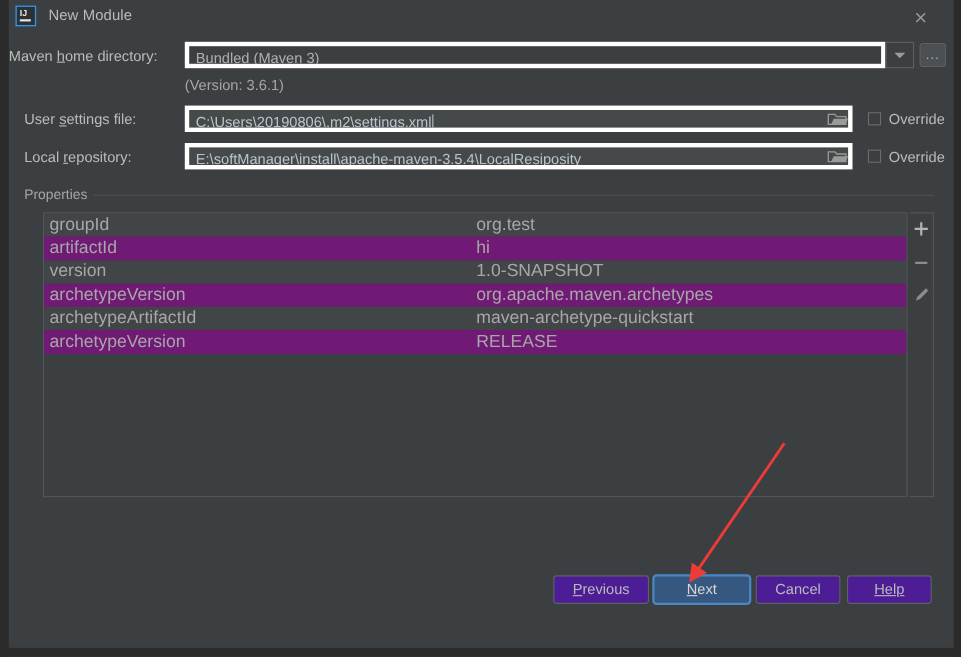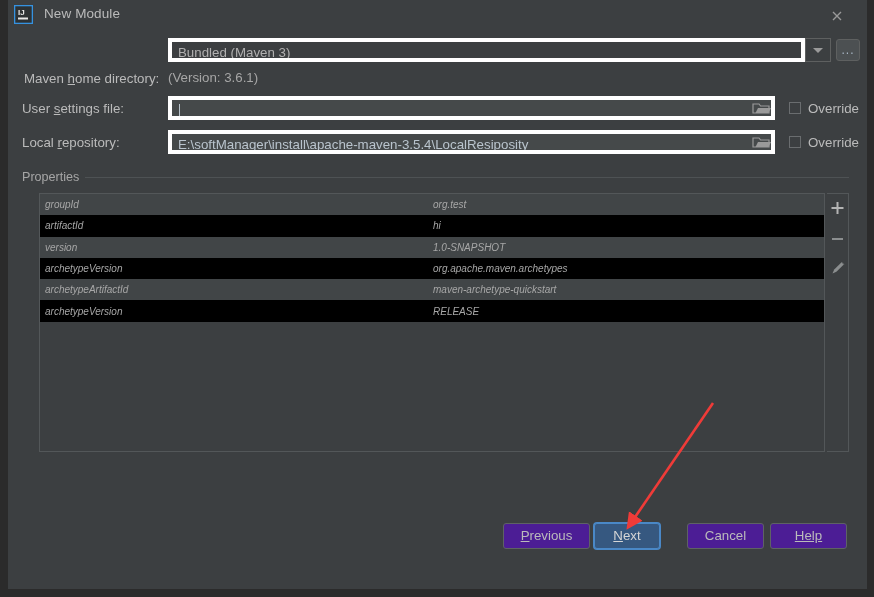--- a/index.html
+++ b/index.html
@@ -189,25 +189,24 @@
     box-sizing: border-box;
     border: 1px solid #535759;
     background: #3c3f41;
     overflow: hidden;
   }
   .prop-row {
     position: relative;
     height: 21.3px;
     display: flex;
     align-items: center;
-    font-size: 10px;
-    font-style: italic;
+    font-size: 16px;
   }
   .prop-row.odd  { background: #414547; }
-  .prop-row.even { background: #000000; }
+  .prop-row.even { background: #701a75; }
   .prop-key {
     width: 393px;
     padding-left: 5px;
     box-sizing: border-box;
     color: #a7a7a7;
     white-space: nowrap;
     overflow: hidden;
   }
   .prop-val {
     flex: 1;
@@ -287,42 +286,42 @@
 
     <div id="close-btn">
       <svg width="24" height="24" viewBox="0 0 24 24">
         <path d="M8 8 L16 16 M16 8 L8 16" stroke="#9a9a9a" stroke-width="1.4" fill="none"></path>
       </svg>
     </div>
   </div>
 
   <div id="content">
 
-    <div class="field-label" style="left:16px; top:13px;margin-top:28px;">
+    <div class="field-label" style="left:0; top:13px;">
       <span>Maven </span><u>h</u><span>ome directory:</span>
     </div>
 
     <div class="text-input combo" style="left:160px; top:8px; width:637px; height:24px; line-height:22px;">
       <span>Bundled (Maven 3)</span>
     </div>
 
     <div id="maven-home-arrow" style="left:797px; top:8px; width:26px; height:24px;">
       <span class="tri-down"></span>
     </div>
 
     <div id="maven-home-browse" style="left:828px; top:9px; width:24px; height:22px;">...</div>
 
     <div class="version-note" style="left:160px; top:40px;">(Version: 3.6.1)</div>
 
     <div class="field-label" style="left:14px; top:71px;">
       <span>User </span><u>s</u><span>ettings file:</span>
     </div>
 
     <div class="text-input" style="left:160px; top:66px; width:607px; height:24px;">
-      <span class="caret"></span>
+      <span>C:\Users\20190806\.m2\settings.xml</span><span class="caret"></span>
     </div>
     <div class="folder-btn" style="left:742px; top:67px;">
       <svg width="22" height="22" viewBox="0 0 22 22">
         <path d="M3 7 h6 l1.6 2 H19 v7 H3 Z" fill="none" stroke="#9a9a9a" stroke-width="1.2"></path>
         <path d="M5.5 16 L8 11 H21 L18.5 16 Z" fill="#9a9a9a"></path>
       </svg>
     </div>
 
     <div class="check-row" style="left:781px; top:71px;">
       <span class="checkbox"></span><span>Override</span>
@@ -393,21 +392,21 @@
           <path d="M5.5 17.5 L7.2 13.6 L14.6 6.2 L16.8 8.4 L9.4 15.8 Z" fill="#8b8e8f"></path>
           <path d="M14.6 6.2 L16.8 8.4" stroke="#6f7273" stroke-width="1"></path>
         </svg>
       </div>
     </div>
 
     <div class="dlg-btn" style="left:495px; top:493px; width:87px;">
       <u>P</u><span>revious</span>
     </div>
 
-    <div class="dlg-btn default" style="left:586px; top:493px; width:66px;">
+    <div class="dlg-btn default" style="left:586px; top:493px; width:88px;">
       <u>N</u><span>ext</span>
     </div>
 
     <div class="dlg-btn" style="left:679px; top:493px; width:77px;">Cancel</div>
 
     <div class="dlg-btn" style="left:762px; top:493px; width:77px;text-decoration:underline;">Help</div>
   </div>
 
   <svg id="annot" viewBox="0 0 874 597">
     <defs>

